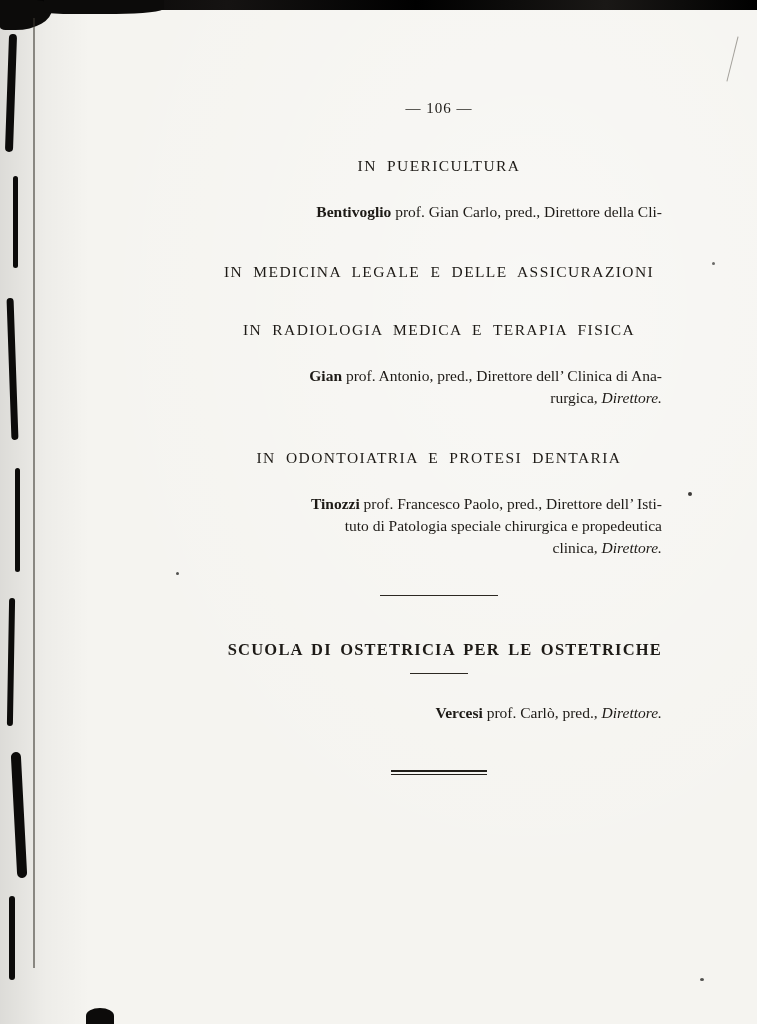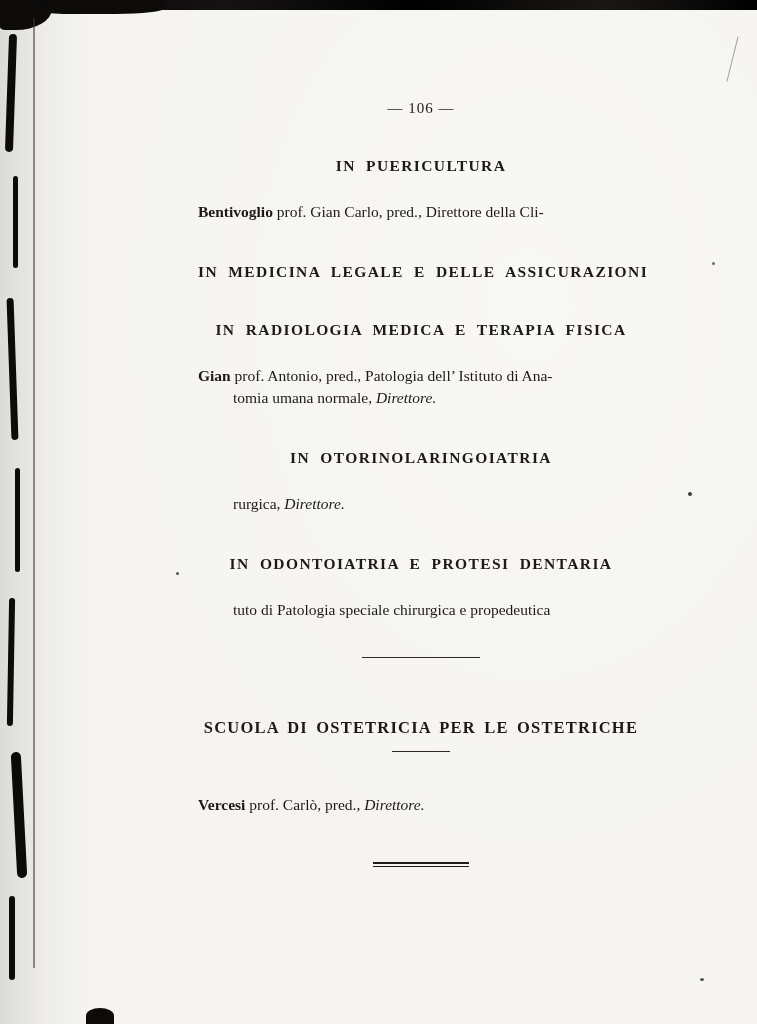--- a/index.html
+++ b/index.html
@@ -35,47 +35,47 @@
   .s6 { left:14px; top:752px; width:10px; height:126px; border-radius:5px; transform:rotate(-3deg); }
   .s7 { left:9px;  top:896px; width:6px; height:84px;  border-radius:3px; }
   .blob-bl { left:86px; top:1008px; width:28px; height:16px; border-radius:50% 50% 0 0; }
   .dot1 { left:688px; top:492px; width:4px; height:4px; border-radius:50%; opacity:.8; }
   .dot2 { left:712px; top:262px; width:3px; height:3px; border-radius:50%; opacity:.6; }
   .dot3 { left:700px; top:978px; width:4px; height:3px; border-radius:50%; opacity:.7; }
   .dot4 { left:176px; top:572px; width:3px; height:3px; border-radius:50%; opacity:.7; }
   .scratch-tr { left:732px; top:36px; width:1px; height:46px; background:#6a675f; transform:rotate(14deg); opacity:.6; }
 
   
-  .content { position:absolute; left:198px; top:100px; width:446px; }
+  .content { position:absolute; left:216px; top:100px; width:446px; }
 
   .page-number {
     text-align:center; font-size:15px; letter-spacing:1px;
     margin-bottom:14px;
   }
   .section-heading {
-    text-align:center; font-size:15.5px; font-weight:700;
+    text-align:center; font-size:15.5px; font-weight:400;
     letter-spacing:1.4px; word-spacing:5px;
     margin:40px 0 26px; white-space:nowrap;
   }
   .entry { font-size:15.5px; line-height:22px; }
-  .entry .line { display:block; white-space:nowrap; }
+  .entry .line { display:block; white-space:nowrap;text-align:right; }
   .entry .cont { padding-left:35px; }
   .entry b { font-weight:700; }
   .entry i { font-style:italic; }
 
   .divider { border-top:1.3px solid #2c2822; }
   .d1 { width:118px; margin:36px auto 0; }
   .d2 { width:58px;  margin:13px auto 0; }
 
   .school-title {
-    text-align:center; font-size:16.5px; font-weight:700;
+    text-align:right; font-size:16.5px; font-weight:700;
     letter-spacing:1.2px; word-spacing:3px;
-    margin-top:60px; white-space:nowrap;
+    margin-top:44px; white-space:nowrap;
   }
-  .school-entry { margin-top:42px; }
+  .school-entry { margin-top:28px; }
 
   .double-rule {
     width:96px; height:5px; margin:46px auto 0;
     border-top:2px solid #211e19; border-bottom:1px solid #211e19;
   }
 </style>
 </head>
 <body>
 
 <div class="page">
@@ -106,32 +106,32 @@
 
     <h2 class="section-heading">IN PUERICULTURA</h2>
     <p class="entry">
       <span class="line"><b>Bentivoglio</b><span> prof. Gian Carlo, pred., Direttore della Cli-</span></span>
     </p>
 
     <h2 class="section-heading">IN MEDICINA LEGALE E DELLE ASSICURAZIONI</h2>
 
     <h2 class="section-heading">IN RADIOLOGIA MEDICA E TERAPIA FISICA</h2>
     <p class="entry">
-      <span class="line"><b>Gian</b><span> prof. Antonio, pred., Patologia dell’ Istituto di Ana-</span></span>
-      <span class="line cont"><span>tomia umana normale, </span><i>Direttore.</i></span>
+      <span class="line"><b>Gian</b><span> prof. Antonio, pred., Direttore dell’ Clinica di Ana-</span></span>
     </p>
 
-    <h2 class="section-heading">IN OTORINOLARINGOIATRIA</h2>
     <p class="entry">
       <span class="line cont"><span>rurgica, </span><i>Direttore.</i></span>
     </p>
 
     <h2 class="section-heading">IN ODONTOIATRIA E PROTESI DENTARIA</h2>
     <p class="entry">
+      <span class="line"><b>Tinozzi</b><span> prof. Francesco Paolo, pred., Direttore dell’ Isti-</span></span>
       <span class="line cont"><span>tuto di Patologia speciale chirurgica e propedeutica</span></span>
+      <span class="line cont"><span>clinica, </span><i>Direttore.</i></span>
     </p>
 
     <div class="divider d1"></div>
 
     <h1 class="school-title">SCUOLA DI OSTETRICIA PER LE OSTETRICHE</h1>
 
     <div class="divider d2"></div>
 
     <p class="entry school-entry">
       <span class="line"><b>Vercesi</b><span> prof. Carlò, pred., </span><i>Direttore.</i></span>

